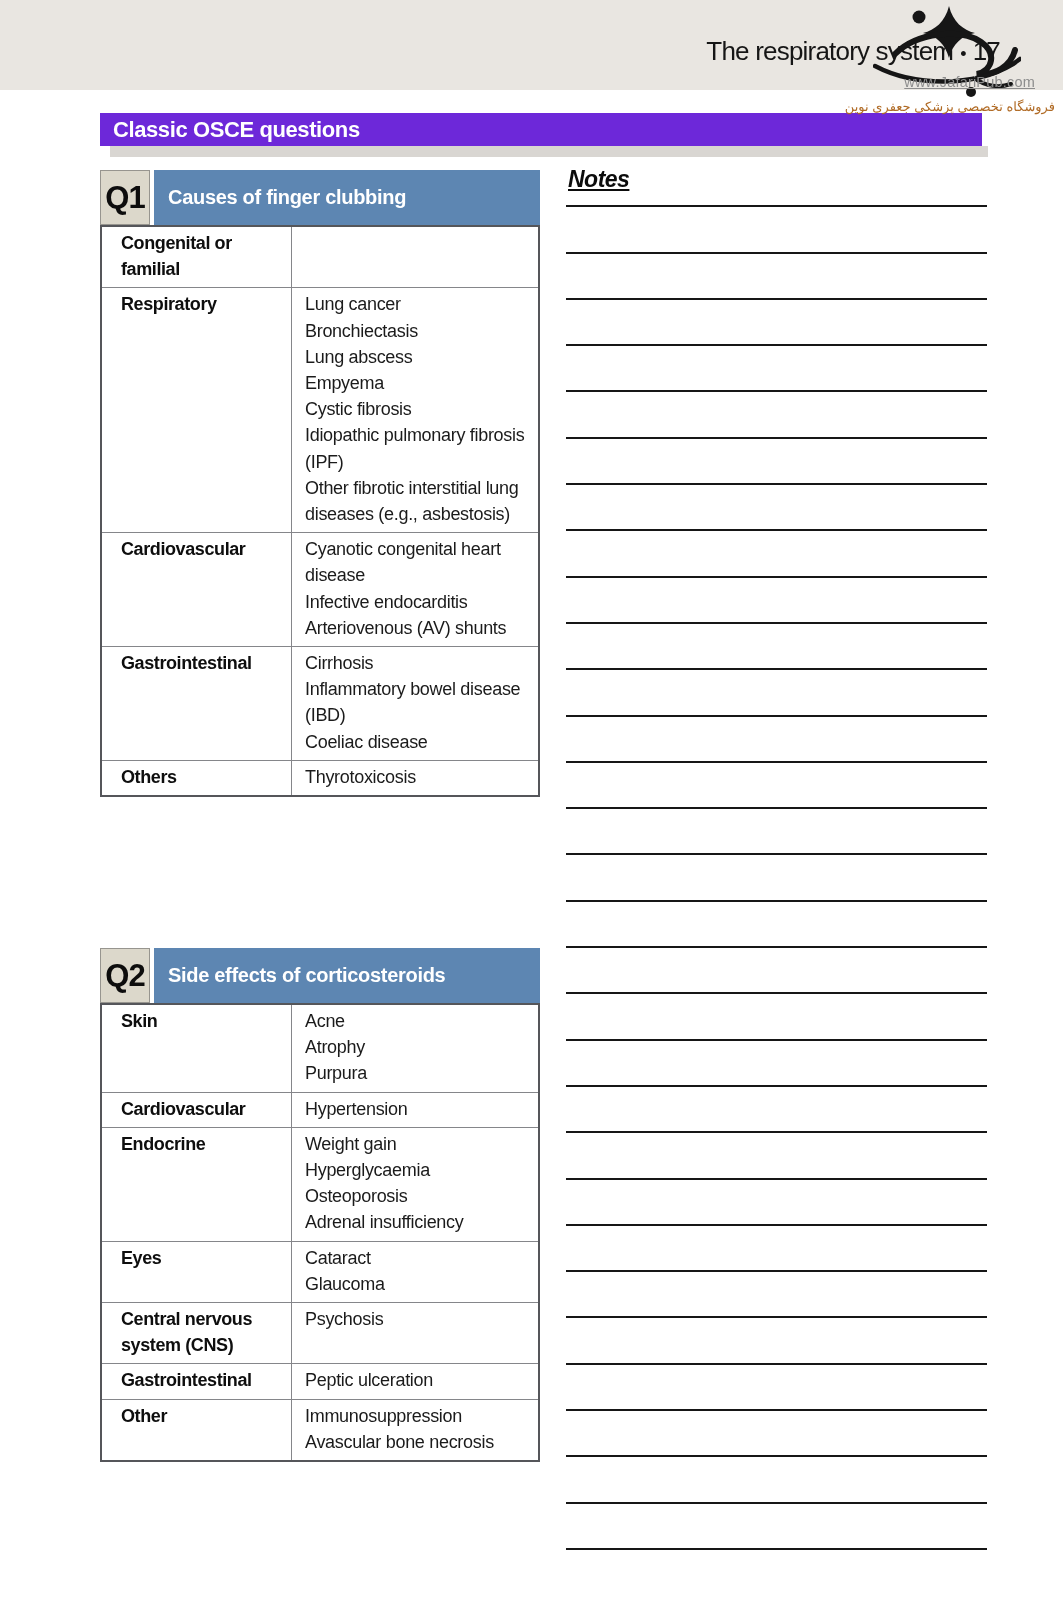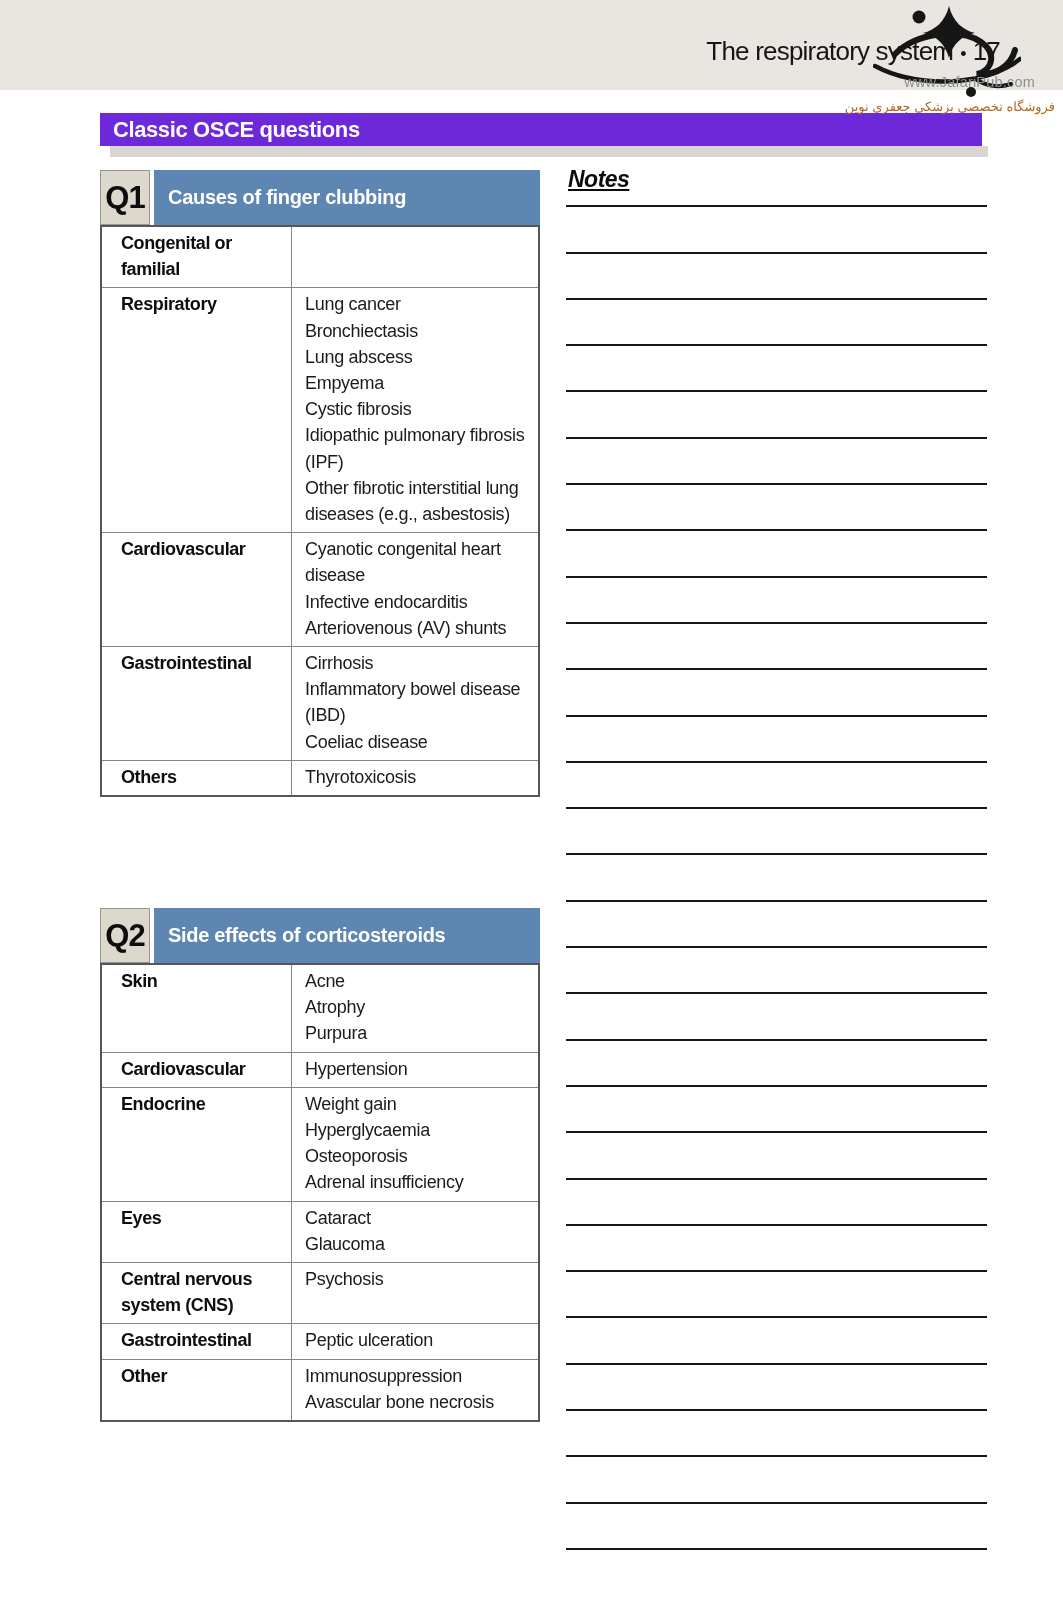--- a/index.html
+++ b/index.html
@@ -12,37 +12,37 @@
   .page-title {
     position:absolute; top:36px; right:63px; z-index:1;
     font-size:26px; letter-spacing:-0.8px; color:#161616; white-space:nowrap;
   }
   .page-title .sep { margin:0 7px; font-size:18px; }
   .logo {
     position:absolute; left:873px; top:4px; width:148px; height:94px; z-index:2;
   }
   .site-url {
     position:absolute; top:74px; right:28px; z-index:3;
-    font-size:14.5px; color:#8d8d8d; letter-spacing:0.2px; white-space:nowrap;
+    font-size:14.5px; color:#8d8d8d; letter-spacing:0.2px; white-space:nowrap;text-decoration:underline;
   }
   .store-fa {
     position:absolute; top:99px; right:8px; z-index:6;
     font-size:13px; color:#b06a24; direction:rtl; white-space:nowrap;
   }
   
   .classic-bar {
     position:absolute; left:100px; top:113px; width:882px; height:33px; z-index:4;
     background:#6d28d9; color:#fff; font-weight:bold; font-size:22px;
     line-height:33px; padding-left:13px; box-sizing:border-box; letter-spacing:-0.4px;
   }
   .classic-shadow { position:absolute; left:110px; top:146px; width:878px; height:11px; background:#d9d6d2; }
   
   .qtable { position:absolute; left:100px; width:440px; }
   #q1 { top:170px; }
-  #q2 { top:908px;border-radius:13px; }
+  #q2 { top:948px;border-radius:13px; }
   .qhead { display:flex; height:55px; }
   .qbadge {
     width:50px; background:#dcd8cb; border:1px solid #97958f; box-sizing:border-box;
     color:#0d0d0d; font-weight:bold; font-size:31px; letter-spacing:-1px;
     display:flex; align-items:center; justify-content:center;
   }
   .qtitle {
     flex:1; margin-left:4px; background:#5d86b2; color:#fff; font-weight:bold;
     font-size:20px; letter-spacing:-0.3px; display:flex; align-items:center; padding-left:14px;
   }

